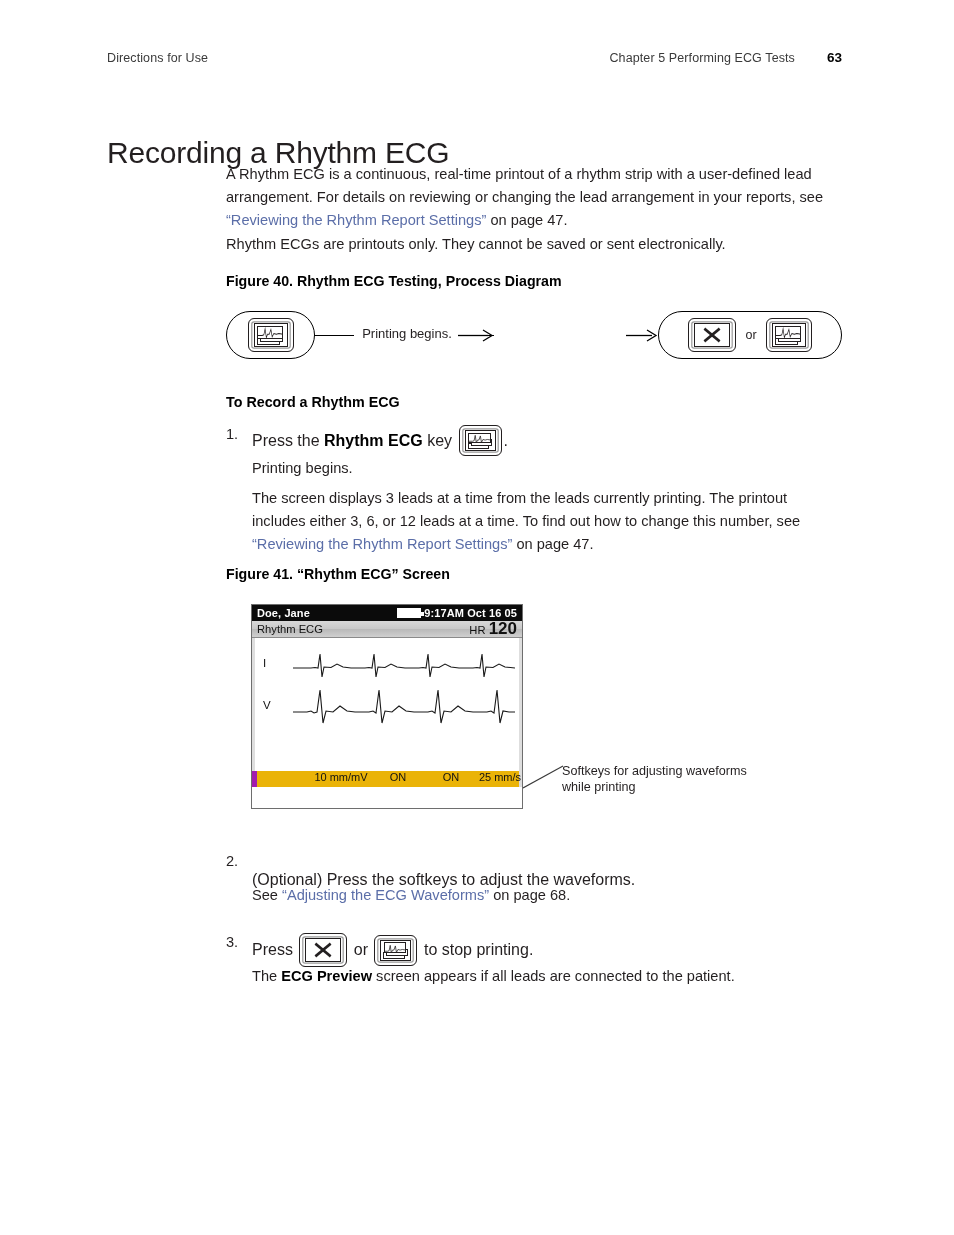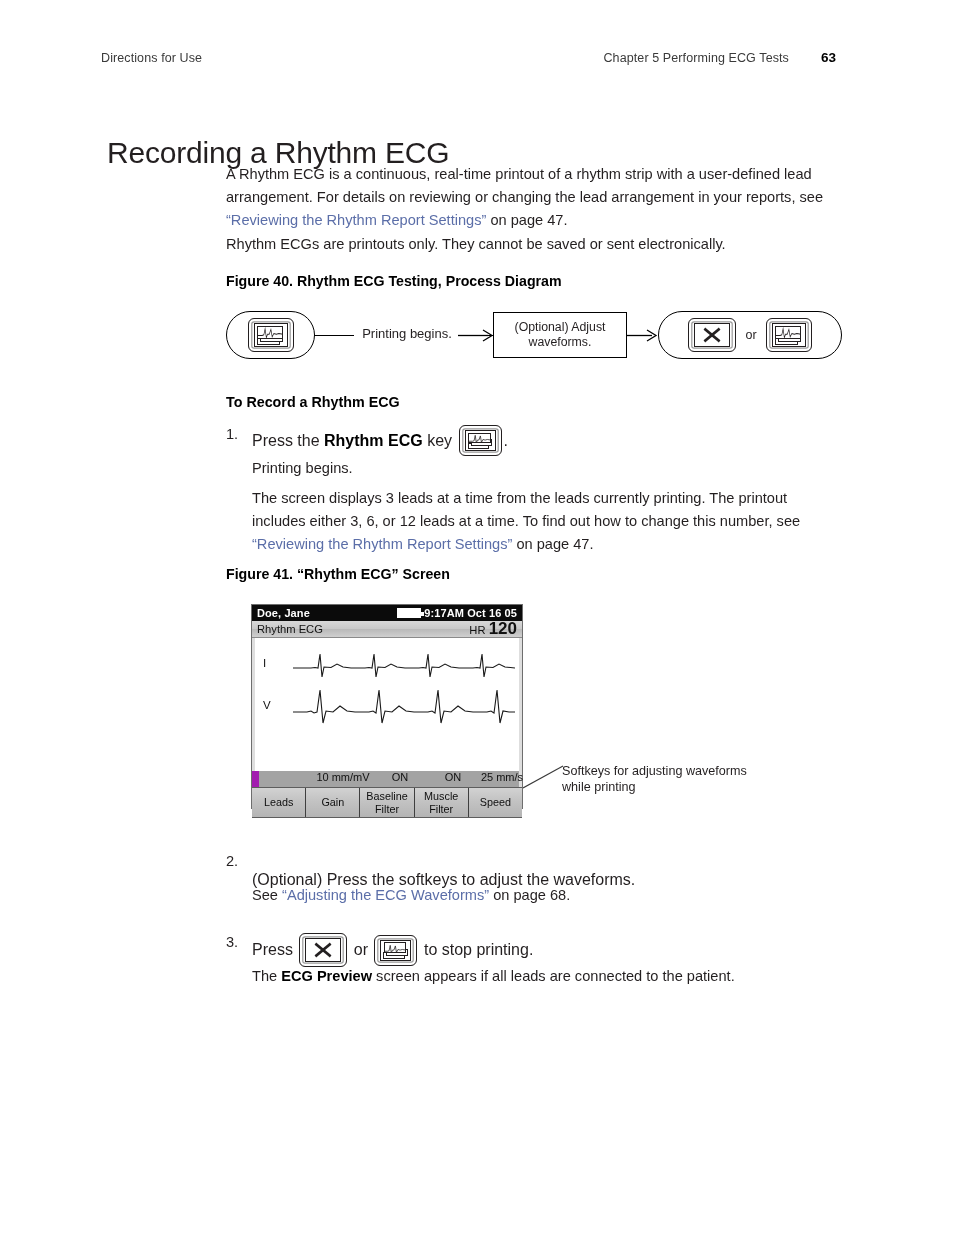--- a/index.html
+++ b/index.html
@@ -12,21 +12,21 @@
     height: 1235px;
     position: relative;
     font-family: "Liberation Sans", sans-serif;
     color: #231f20;
     -webkit-font-smoothing: antialiased;
   }
 
   
   .page-header {
     position: absolute;
-    left: 101px;
+    left: 107px;
     top: 50px;
     width: 735px;
     height: 20px;
     display: flex;
     align-items: baseline;
   }
   .hdr-left {
     font-size: 12.5px;
     color: #3a3a3a;
     letter-spacing: 0.1px;
@@ -375,22 +375,22 @@
     position: absolute;
     left: 38px;
     top: 0;
     width: 222px;
     height: 42px;
   }
 
   .param-row {
     position: relative;
     height: 16px;
-    background: #a3a3a3;
-    border-left: 7px solid #a21caf;
+    background: #eab308;
+    border-left: 5px solid #a21caf;
     border-right: 3px solid #dedede;
     box-sizing: border-box;
   }
   .param-row span {
     position: absolute;
     font-size: 11px;
     color: #111;
     text-align: center;
     white-space: nowrap;
   }
@@ -480,21 +480,20 @@
   </div>
 
   <div class="conn-line cl1"></div>
   <div class="proc-label">Printing begins.</div>
   <div class="conn-line cl2"></div>
   <svg class="arrow-svg" style="left:232px; top:16px;" width="38" height="17">
     <line x1="0" y1="8.5" x2="30" y2="8.5" stroke="#000" stroke-width="1.3"></line>
     <polyline points="25,3 34,8.5 25,14" fill="none" stroke="#000" stroke-width="1.3"></polyline>
   </svg>
 
-  <div class="rect-box">(Optional) Adjust waveforms.</div>
 
   <svg class="arrow-svg" style="left:400px; top:16px;" width="34" height="17">
     <line x1="0" y1="8.5" x2="26" y2="8.5" stroke="#000" stroke-width="1.3"></line>
     <polyline points="21,3 30,8.5 21,14" fill="none" stroke="#000" stroke-width="1.3"></polyline>
   </svg>
 
   <div class="pill pill-end">
     <span class="keycap key-x">
       <span class="kinner">
         <svg class="kx" viewBox="0 0 40 24" preserveAspectRatio="none">
@@ -576,27 +575,20 @@
 
   </div>
 
   <div class="param-row">
     <span class="pv1">10 mm/mV</span>
     <span class="pv2">ON</span>
     <span class="pv3">ON</span>
     <span class="pv4">25 mm/s</span>
   </div>
 
-  <div class="softkey-row">
-    <div class="softkey">Leads</div>
-    <div class="softkey">Gain</div>
-    <div class="softkey">Baseline Filter</div>
-    <div class="softkey">Muscle Filter</div>
-    <div class="softkey">Speed</div>
-  </div>
 </div>
 
 <svg class="annot-line" viewBox="0 0 42 26">
   <line x1="0" y1="25" x2="40" y2="3" stroke="#3a3a3a" stroke-width="1.1"></line>
 </svg>
 <div class="annot-text">Softkeys for adjusting waveforms while printing</div>
 
 <div class="step-num s2n">2.</div>
 <div class="step-body s2b">(Optional) Press the softkeys to adjust the waveforms.</div>
 

